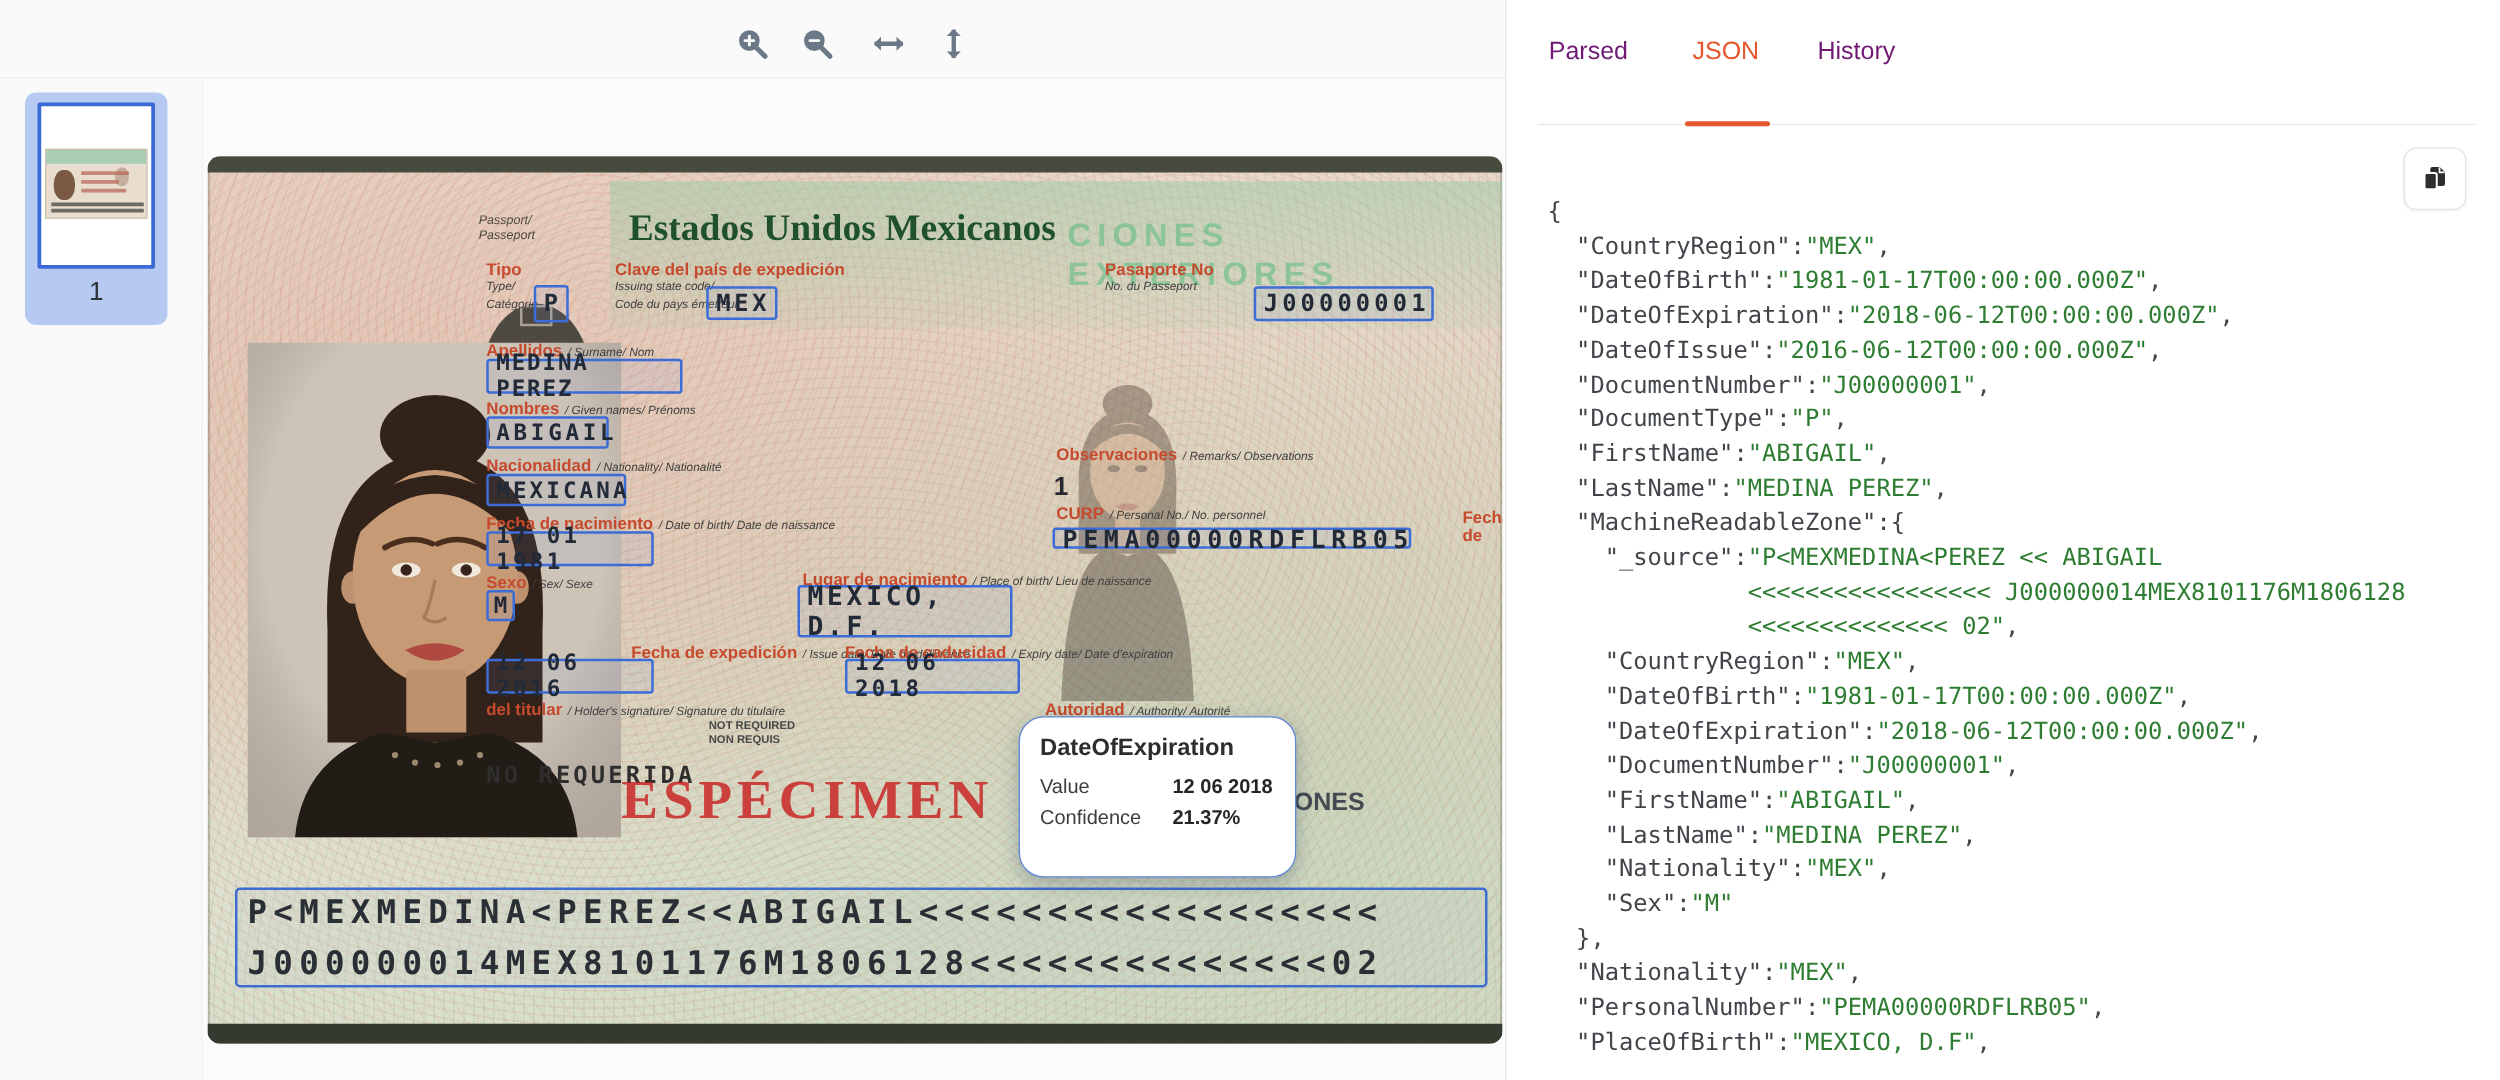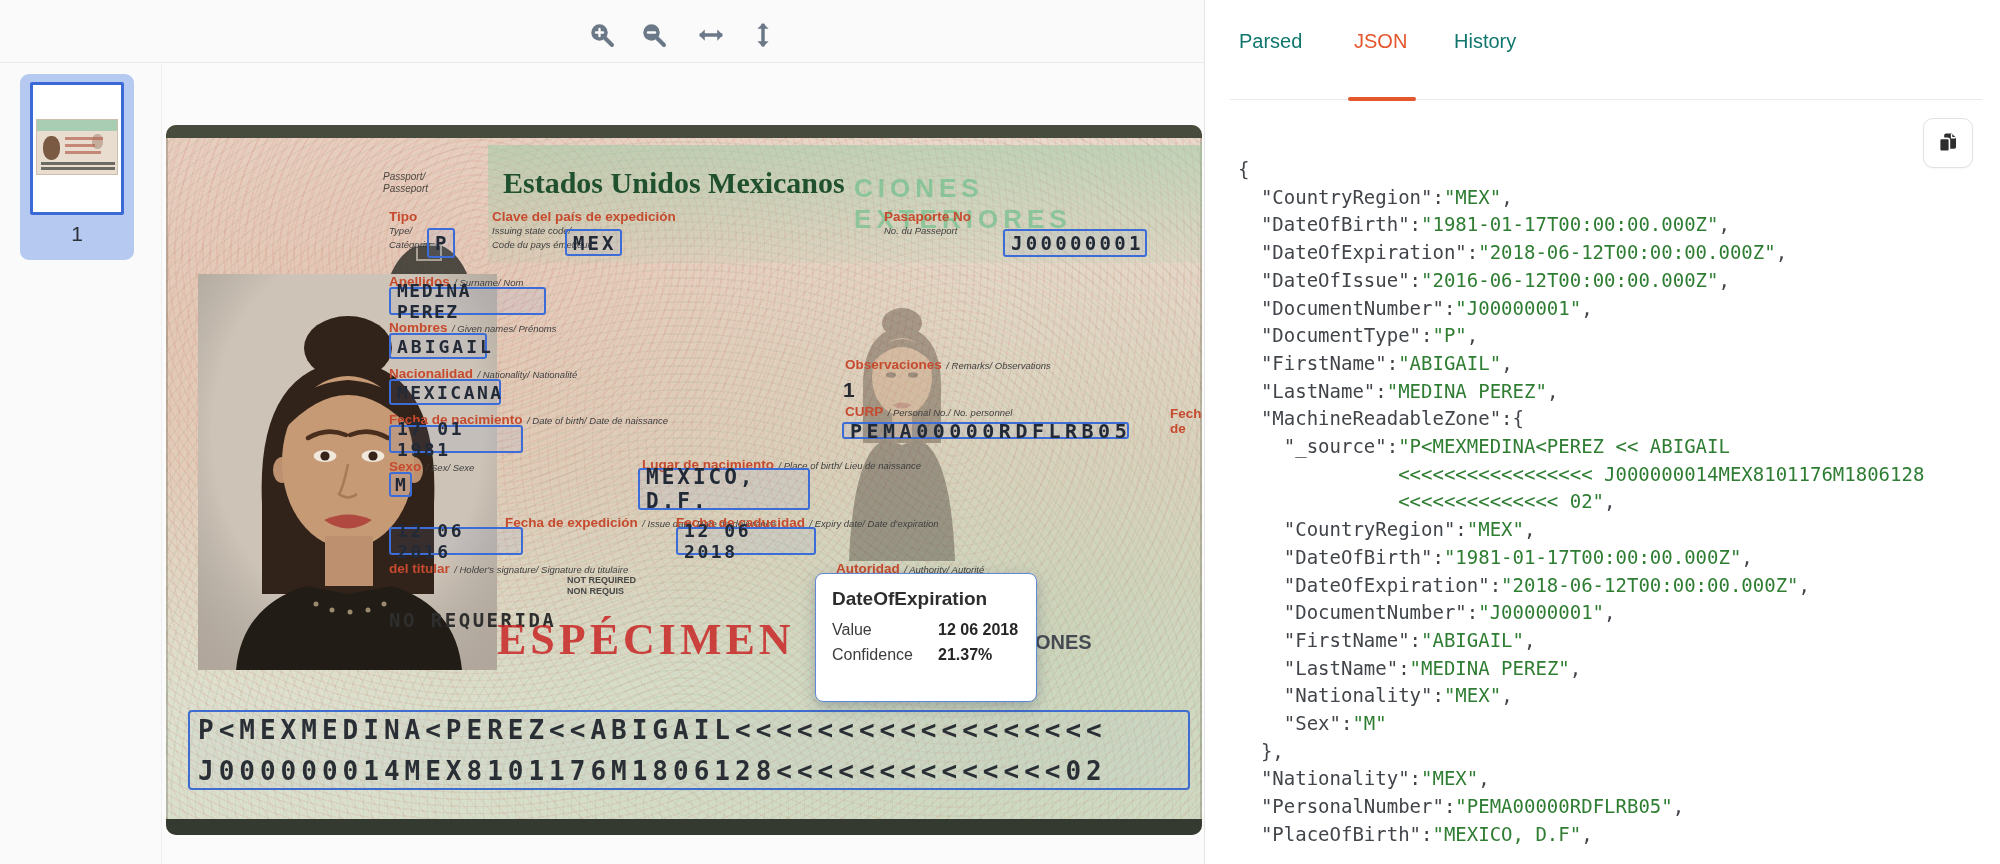--- a/index.html
+++ b/index.html
@@ -67,31 +67,31 @@
              cursor:pointer; }
   .mrz-line { font-family:"DejaVu Sans Mono", monospace; font-weight:700; font-size:26px;
               letter-spacing:5px; color:#2a2f36; white-space:nowrap; }
   .no-req { position:absolute; font-family:"DejaVu Sans Mono", monospace; font-weight:700;
             font-size:19px; letter-spacing:2.5px; color:#2e2e2e; }
   .tiny-note { position:absolute; font-size:9px; font-weight:700; color:#474747; }
   .frag { position:absolute; font-weight:700; }
 
   
   .tooltip { position:absolute; left:652px; top:509px; width:222px; height:129px; background:#fff;
-             border:1.5px solid #5e87d8; border-radius:8px; box-shadow:0 5px 14px rgba(40,60,90,.30);
+             border:1.5px solid #5e87d8; border-radius:20px; box-shadow:0 5px 14px rgba(40,60,90,.30);
              z-index:50; padding:14px 16px 0 16px; }
   .tt-title { font-size:19px; font-weight:700; color:#2d2d2d; margin-bottom:11px; }
   .tt-row { display:flex; font-size:16px; color:#3c3c3c; margin-bottom:7px; }
   .tt-row .tt-label { width:106px; }
   .tt-row .tt-val { font-weight:700; color:#262626; }
 
   
   .right-panel { position:absolute; left:1204px; top:0; width:796px; height:864px; background:#fff;
                  border-left:1px solid #e5e5e5; }
-  .tab { position:absolute; top:30px; font-size:20px; color:#0f766e; cursor:pointer; font-weight:500; }
+  .tab { position:absolute; top:30px; font-size:20px; color:#701a75; cursor:pointer; font-weight:500; }
   .tab.active { color:#e4562c; }
   .tab-hairline { position:absolute; left:25px; top:99px; width:752px; height:1px; background:#eaeaea; }
   .tab-underline { position:absolute; left:143px; top:97px; width:68px; height:4px; background:#e4562c;
                    border-radius:2px; }
   .copy-btn { position:absolute; left:718px; top:118px; width:50px; height:50px; background:#fff;
               border:1px solid #e2e2e2; border-radius:10px; display:flex; align-items:center;
               justify-content:center; cursor:pointer; box-shadow:0 1px 2px rgba(0,0,0,.04); }
   .code { position:absolute; left:33px; top:156px; width:760px;
           font-family:"DejaVu Sans Mono", monospace; font-size:19px; line-height:27.7px; }
   .jline { white-space:pre; }

